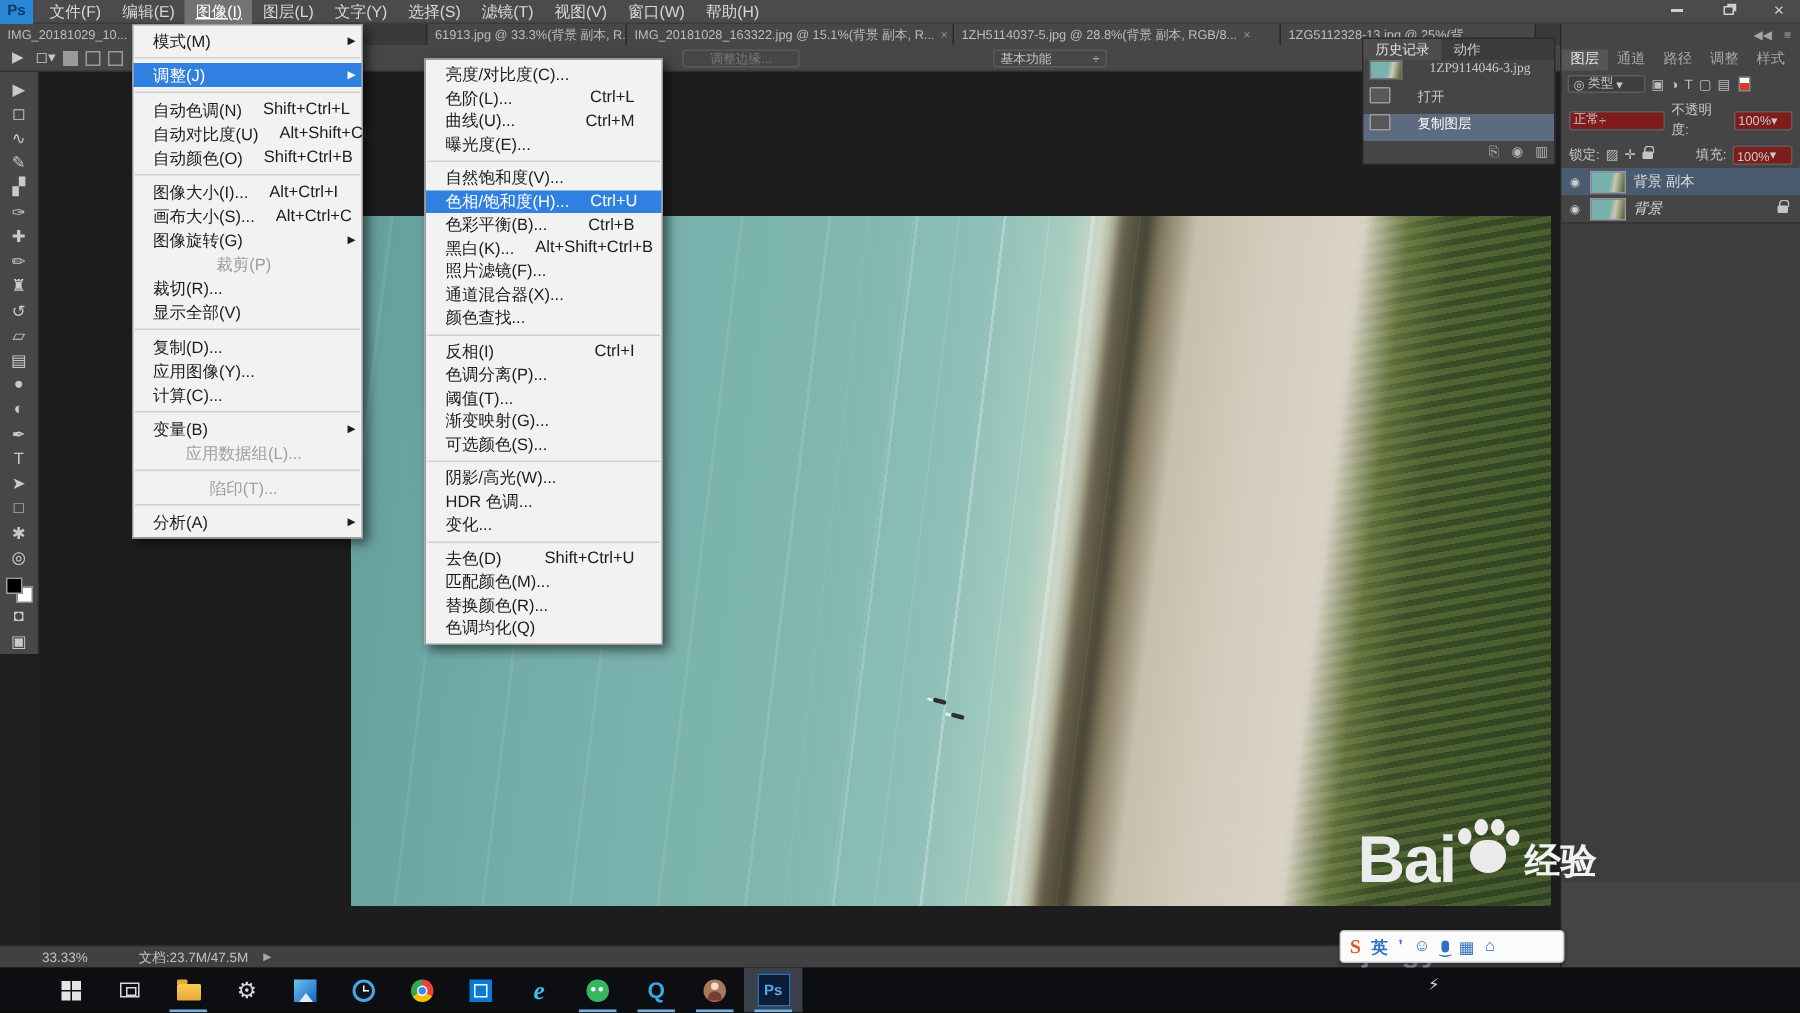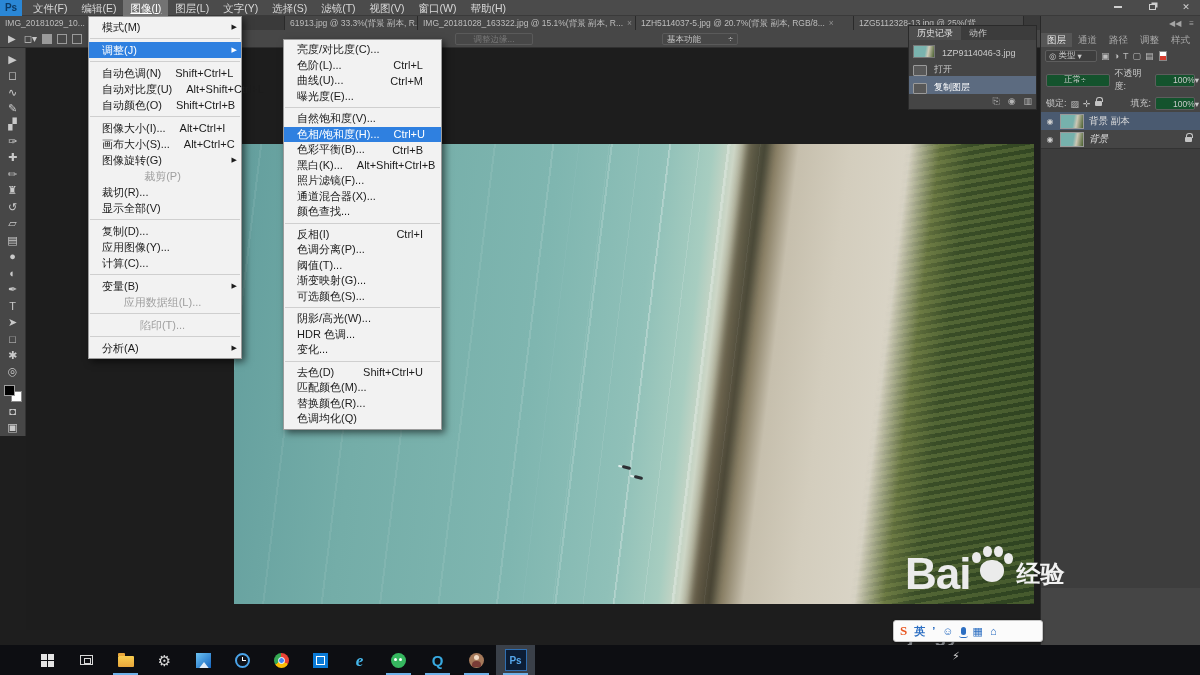--- a/index.html
+++ b/index.html
@@ -72,38 +72,38 @@
   .mi .ar { position:absolute; right:4px; font-size:7px; }
   .mi.sel { background:#2f80e0; color:#fff; }
   .mi.dis { color:#9f9f9f;justify-content:center; }
   .sep { display:block; height:1px; background:#cfcfcf; margin:3px 1px; }
 
   
   .history { position:absolute; left:908px; top:25px; width:129px; height:85px; background:#454545; border:1px solid #2a2a2a; z-index:20; font-size:9px; color:#c9c9c9; }
   .hist-tabs { height:14px; background:#3c3c3c; display:flex; }
   .hist-tab { padding:0 8px; line-height:14px; }
   .hist-tab.active { background:#4d4d4d; color:#e2e2e2; }
-  .hist-row { height:18px; display:flex; align-items:flex-end; gap:7px; padding:0 4px; }
+  .hist-row { height:18px; display:flex; align-items:flex-start; gap:18px; padding:0 4px;font-family:Liberation Serif, serif; }
   .hist-row.sel { background:#5c6b80; color:#fff; }
   .hist-thumb { width:22px; height:13px; background:linear-gradient(100deg,#7ab3ae 55%,#cfc9b6 70%,#49602f); border:1px solid #777; }
   .hist-ico { width:14px; height:11px; border:1px solid #9a9a9a; border-radius:1px; background:#585858; }
   .hist-foot { position:absolute; right:4px; bottom:2px; display:flex; gap:8px; color:#b5b5b5; font-size:9px; }
 
   
   .rightcol { position:absolute; left:1040px; top:14px; width:160px; height:631px; background:#454545; border-left:1px solid #282828; z-index:10; color:#c9c9c9; }
   .rc-chrome { height:18px; display:flex; justify-content:flex-end; align-items:center; gap:8px; padding-right:6px; color:#a5a5a5; font-size:8px; }
   .lp-tabs { display:flex; height:14px; margin-top:1px; }
   .lp-tab { font-size:9.5px; padding:0 6px; line-height:14px; color:#a9a9a9; }
   .lp-tab.active { background:#565656; color:#e6e6e6; }
   .lp-filter { display:flex; align-items:center; gap:4px; padding:3px 4px; }
   .lp-search { width:52px; height:12px; border:1px solid #5d5d5d; background:#3e3e3e; border-radius:2px; font-size:8.5px; display:flex; align-items:center; gap:2px; padding:0 3px; }
   .lp-fico { font-size:9px; color:#bdbdbd; }
   .lp-red { width:8px; height:10px; background:linear-gradient(#fff 45%,#d63c2e 45%); border:1px solid #888; margin-left:2px; }
   .lp-row { display:flex; align-items:center; gap:4px; padding:2px 5px; font-size:9px; }
-  .dd { height:13px; border:1px solid #5d5d5d; background:#14532d; border-radius:2px; display:flex; align-items:center; justify-content:flex-start; padding:0 17px; font-size:8.5px; }
+  .dd { height:13px; border:1px solid #5d5d5d; background:#7f1d1d; border-radius:2px; display:flex; align-items:center; justify-content:flex-start; padding:0 2px; font-size:8.5px; }
   .layer-row { height:18px; display:flex; align-items:center; gap:5px; padding:0 4px; font-size:9.5px; color:#ddd; }
   .layer-row.sel { background:#4a5a70; }
   .eye { font-size:8px; color:#cfcfcf; width:10px; text-align:center; }
   .lthumb { width:24px; height:15px; background:linear-gradient(100deg,#76b1ac 55%,#ccc6b4 70%,#49602f); border:1px solid #999; }
   .lock-ico { width:7px; height:5px; background:#c4c4c4; position:relative; border-radius:1px; display:inline-block; }
   .lock-ico::before { content:""; position:absolute; top:-4px; left:1px; width:5px; height:4px; border:1px solid #c4c4c4; border-bottom:none; border-radius:3px 3px 0 0; }
   .layers-empty { height:440px; background:#3d3d3d; border-top:1px solid #333; }
 
   
   .statusbar { position:absolute; left:0; top:630px; width:1040px; height:15px; background:#414141; border-top:1px solid #2d2d2d; z-index:6; display:flex; align-items:center; font-size:9px; color:#c3c3c3; }
@@ -188,21 +188,21 @@
     </div>
     <div class="doc-tab" style="left:284px; width:134px; border-left:1px solid #2a2a2a;">
       <span>61913.jpg @ 33.3%(背景 副本, R...</span>
 
     </div>
     <div class="doc-tab" style="left:418px; width:218px;">
       <span>IMG_20181028_163322.jpg @ 15.1%(背景 副本, R...</span>
       <span class="x">×</span>
     </div>
     <div class="doc-tab" style="left:636px; width:218px;">
-      <span>1ZH5114037-5.jpg @ 20.7%(背景 副本, RGB/8...</span>
+      <span>1ZH5114037-5.jpg @ 28.8%(背景 副本, RGB/8...</span>
       <span class="x">×</span>
     </div>
     <div class="doc-tab" style="left:854px; width:170px;">
       <span>1ZG5112328-13.jpg @ 25%(背...</span>
     </div>
     <div class="doc-tab active" style="left:1042px; width:158px;">
       <span>jpg @ 33.3%(背景 副本, RGB/8#) *</span>
       <span class="x">×</span>
     </div>
   </div>
@@ -551,20 +551,25 @@
     </div>
     <div class="layer-row">
       <span class="eye">◉</span>
       <span class="lthumb"></span>
       <span style="font-style:italic;">背景</span>
       <span class="lock-ico" style="margin-left:auto; margin-right:4px;"></span>
     </div>
     <div class="layers-empty"></div>
   </div>
 
+  <div class="statusbar">
+    <span class="sb-zoom">33.33%</span>
+    <span class="sb-doc">文档:23.7M/47.5M</span>
+    <span class="sb-arrow">▶</span>
+  </div>
 
   <div class="baidu-wm">
     <span class="baidu-bai">Bai</span>
     <span class="paw">
         <i class="p0"></i>
         <i class="p1"></i>
         <i class="p2"></i>
         <i class="p3"></i>
         <i class="p4"></i>
       </span>

